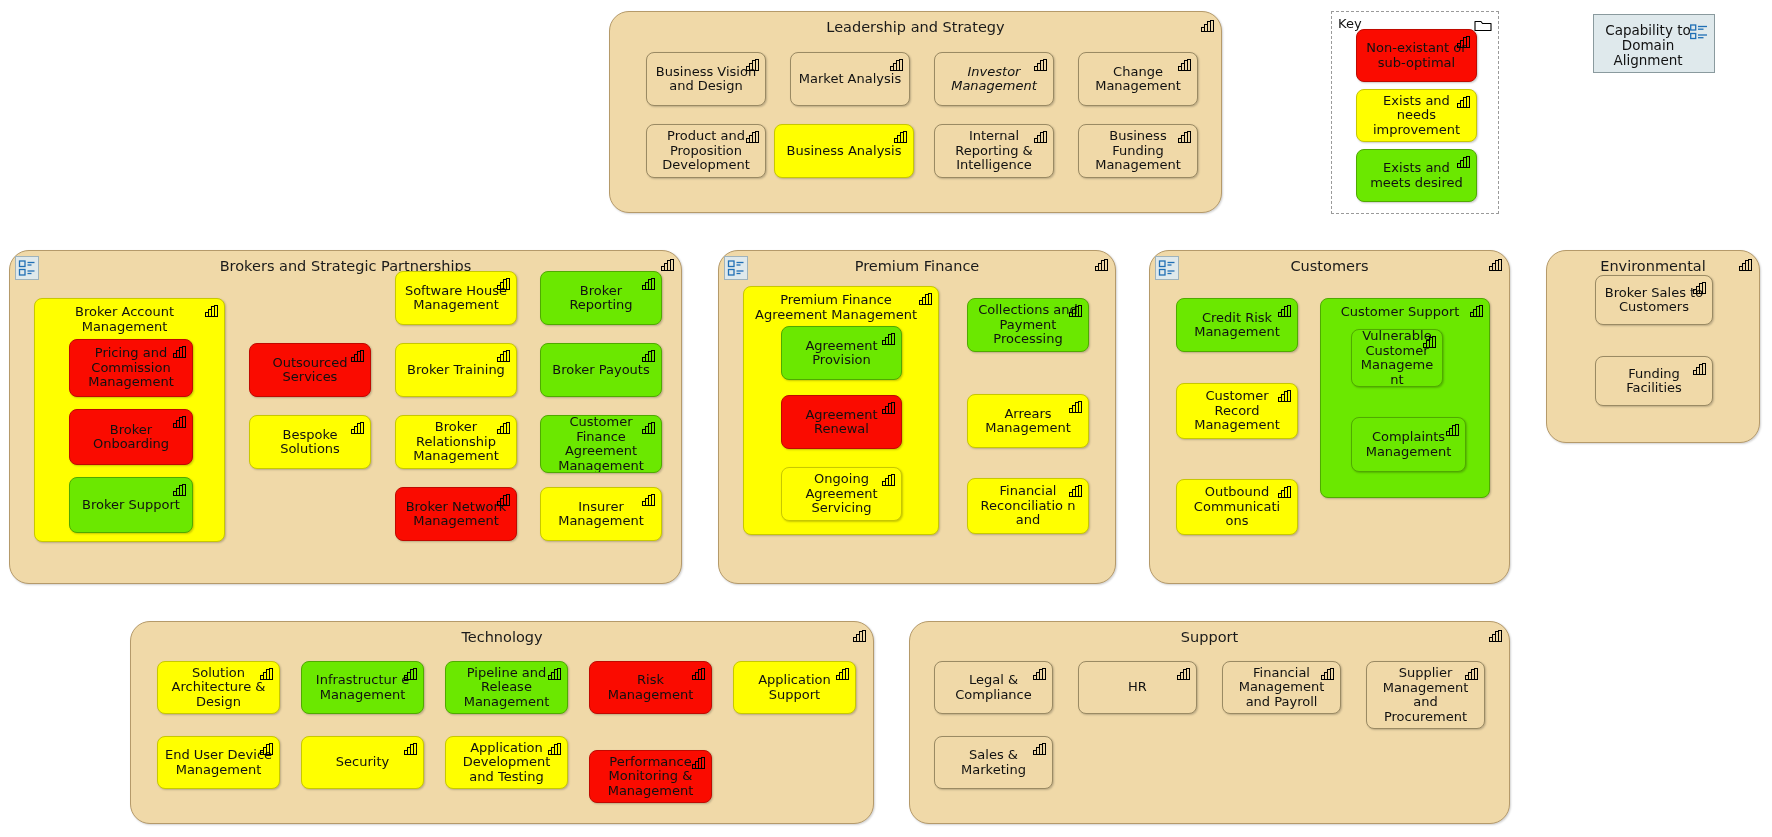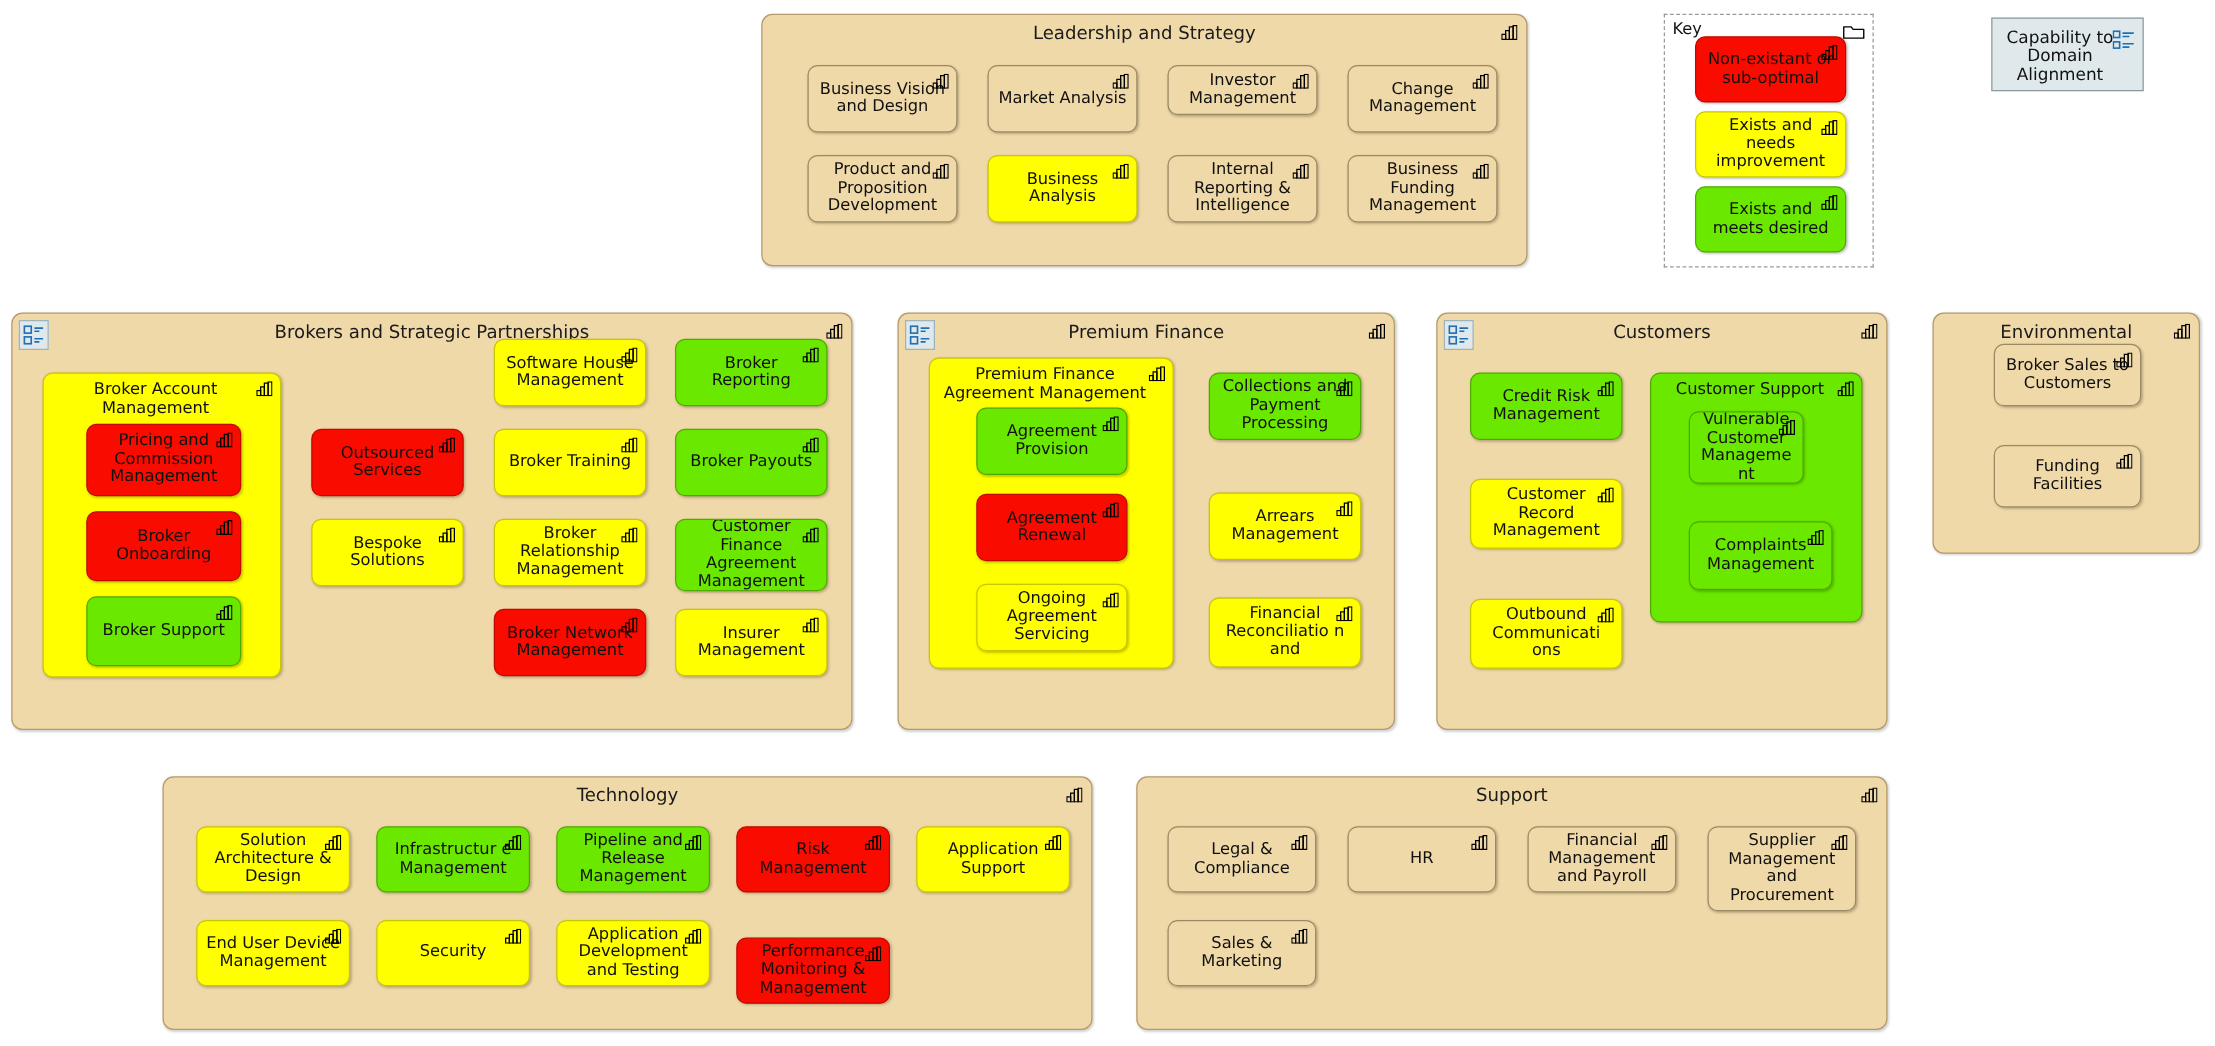--- a/index.html
+++ b/index.html
@@ -10,21 +10,21 @@
     font-family: "DejaVu Sans", sans-serif;
     overflow: hidden;
   }
   #canvas { position: relative; width: 1772px; height: 837px; }
 
   
   .group {
     position: absolute;
     background: #f0d9a8;
     border: 1px solid #b59a6a;
-    border-radius: 9px;
+    border-radius: 20px;
     box-shadow: 1px 1px 2px rgba(0,0,0,0.18);
   }
   .group > .group-title {
     position: absolute;
     left: 0; right: 0; top: 7px;
     text-align: center;
     font-size: 14.5px;
     color: #1a1a1a;
     white-space: nowrap;
   }
@@ -141,21 +141,21 @@
         <svg width="13" height="12" viewBox="0 0 13 12">
             <g fill="none" stroke="#000" stroke-width="1">
           <rect x="0.5" y="7.5" width="3" height="4"></rect>
               <rect x="3.5" y="4.5" width="3" height="7"></rect>
           <rect x="6.5" y="1.5" width="3" height="10"></rect>
               <rect x="9.5" y="0.5" width="3" height="11"></rect>
             </g>
           </svg>
         </span>
     </div>
-    <div class="cap plain" style="left:324px; top:40px; width:120px; height:40px;">
+    <div class="cap plain" style="left:324px; top:40px; width:120px; height:54px;font-style:italic;">
       <span class="lbl">Investor Management</span>
       <span class="cap-icon">
         <svg width="13" height="12" viewBox="0 0 13 12">
             <g fill="none" stroke="#000" stroke-width="1">
           <rect x="0.5" y="7.5" width="3" height="4"></rect>
               <rect x="3.5" y="4.5" width="3" height="7"></rect>
           <rect x="6.5" y="1.5" width="3" height="10"></rect>
               <rect x="9.5" y="0.5" width="3" height="11"></rect>
             </g>
           </svg>
@@ -181,21 +181,21 @@
         <svg width="13" height="12" viewBox="0 0 13 12">
             <g fill="none" stroke="#000" stroke-width="1">
           <rect x="0.5" y="7.5" width="3" height="4"></rect>
               <rect x="3.5" y="4.5" width="3" height="7"></rect>
           <rect x="6.5" y="1.5" width="3" height="10"></rect>
               <rect x="9.5" y="0.5" width="3" height="11"></rect>
             </g>
           </svg>
         </span>
     </div>
-    <div class="cap yellow" style="left:180px; top:112px; width:120px; height:54px;">
+    <div class="cap yellow" style="left:164px; top:112px; width:140px; height:54px;">
       <span class="lbl">Business Analysis</span>
       <span class="cap-icon">
         <svg width="13" height="12" viewBox="0 0 13 12">
             <g fill="none" stroke="#000" stroke-width="1">
           <rect x="0.5" y="7.5" width="3" height="4"></rect>
               <rect x="3.5" y="4.5" width="3" height="7"></rect>
           <rect x="6.5" y="1.5" width="3" height="10"></rect>
               <rect x="9.5" y="0.5" width="3" height="11"></rect>
             </g>
           </svg>

